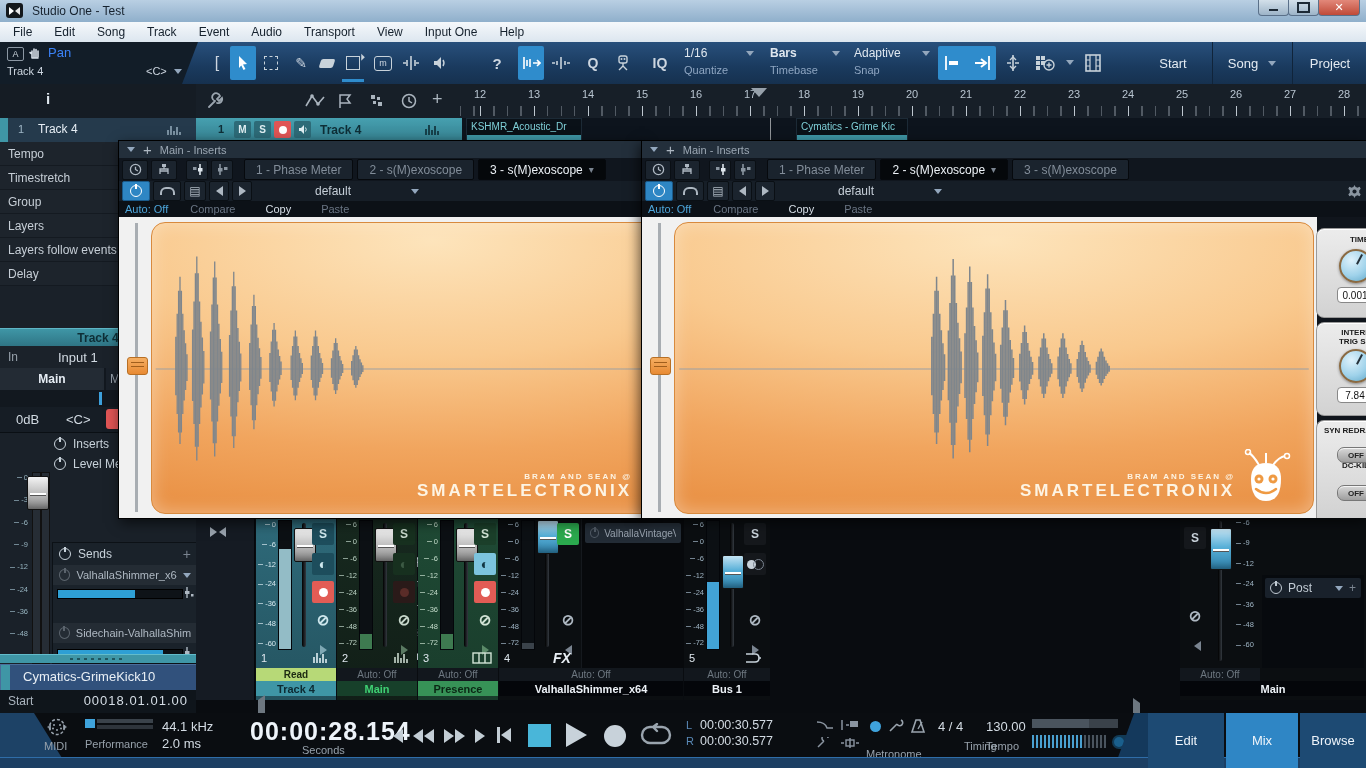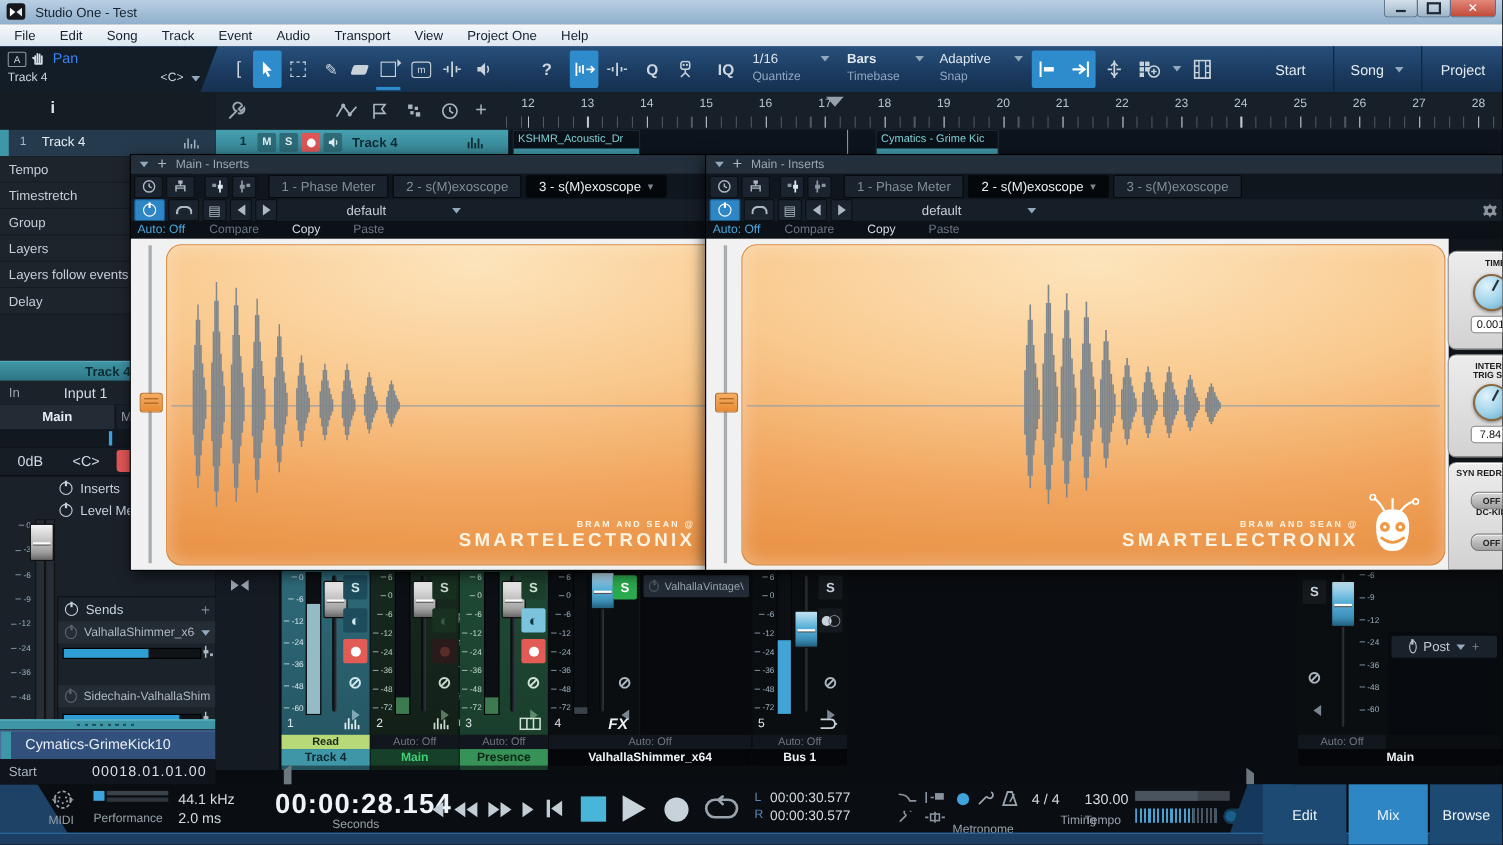--- a/index.html
+++ b/index.html
@@ -121,21 +121,21 @@
   <div class="abs flex" id="menubar">
     <div class="flex" id="menu-items" style="padding-left:2px;">
         <span class="menu-item">File</span>
         <span class="menu-item">Edit</span>
         <span class="menu-item">Song</span>
         <span class="menu-item">Track</span>
         <span class="menu-item">Event</span>
         <span class="menu-item">Audio</span>
         <span class="menu-item">Transport</span>
         <span class="menu-item">View</span>
-        <span class="menu-item">Project One</span>
+        <span class="menu-item">Input One</span>
         <span class="menu-item">Help</span>
       </div>
   </div>
 
   <div class="abs" id="toolbar">
     <div class="abs" style="left:0;top:0;width:198px;height:42px;background:#121d28;clip-path:polygon(0 0,100% 0,calc(100% - 16px) 100%,0 100%);">
       <span class="abs" style="left:7px;top:5px;width:15px;height:12px;border:1px solid #8b97a3;border-radius:2px;font-size:9px;color:#c8d2da;text-align:center;line-height:12px;">A</span>
       <svg class="abs" style="left:28px;top:3px;" width="15" height="15" viewBox="0 0 15 15">
           <path d="M4 13 V6 M6 12 V4 M8 12 V4.5 M10 12 V6 M4 9 L2 7.5 M4 13 h6" stroke="#d7dfe7" stroke-width="1.6" fill="none" stroke-linecap="round"></path>
         </svg>
@@ -856,21 +856,21 @@
         <div class="tick-row">
           <span class="tick-dash"></span>
           <span>-48</span>
         </div>
         <div class="tick-row">
           <span class="tick-dash"></span>
           <span>-60</span>
         </div>
       </div>
     <div class="abs" style="left:82px;top:58px;width:102px;height:93px;background:#070a0e;">
-      <div class="flex" style="margin:3px;height:20px;background:#19212b;border-radius:2px;gap:6px;padding:0 16px;font-size:12px;color:#c2cbd4;">
+      <div class="flex" style="margin:3px;height:20px;background:#19212b;border-radius:2px;gap:6px;padding:0 5px;font-size:12px;color:#c2cbd4;">
         <span class="pw"></span>
         <span>Post</span>
         <span class="caret" style="margin-left:auto;"></span>
         <span style="color:#7a8490;">+</span>
       </div>
     </div>
     <div class="ch-auto" style="left:0;top:151px;width:80px;">Auto: Off</div>
     <div class="ch-name" style="left:0;top:164px;width:186px;background:#04060a;color:#eef3f8;">Main</div>
   </div>
 

